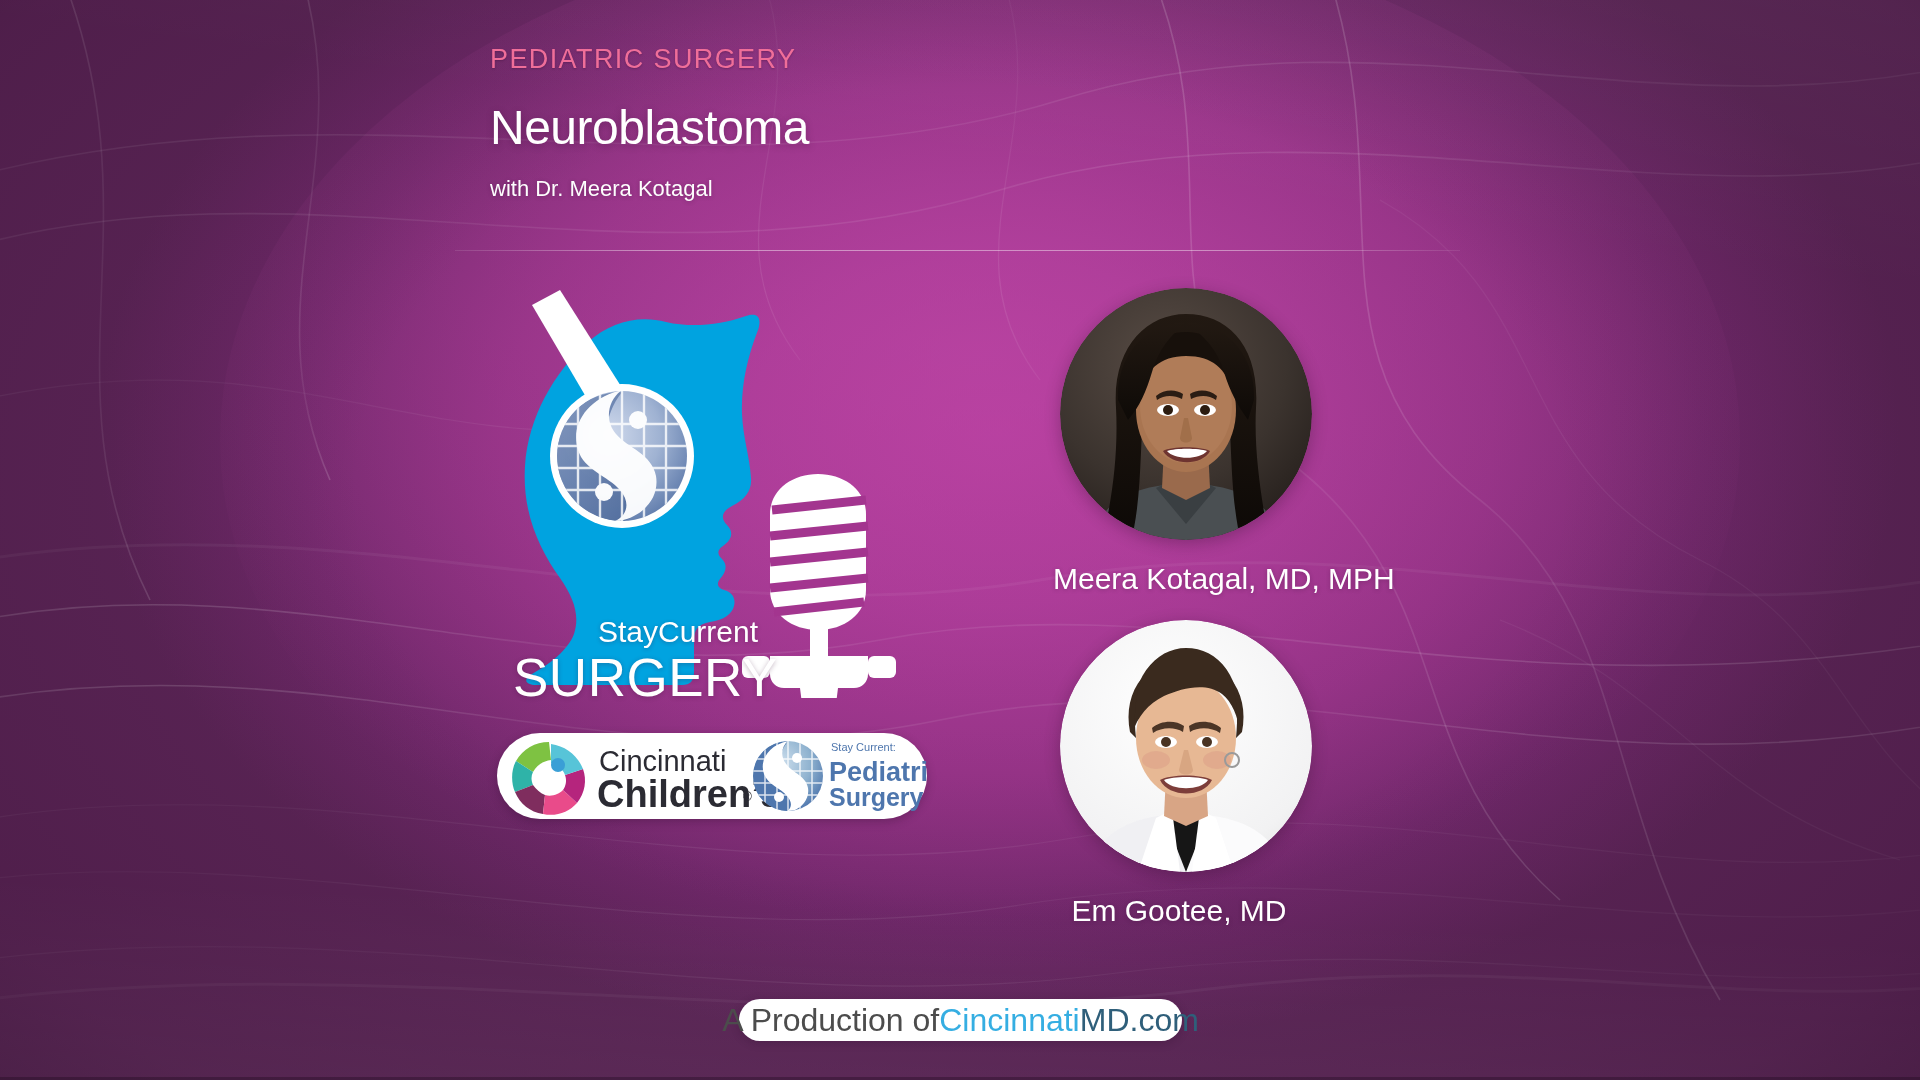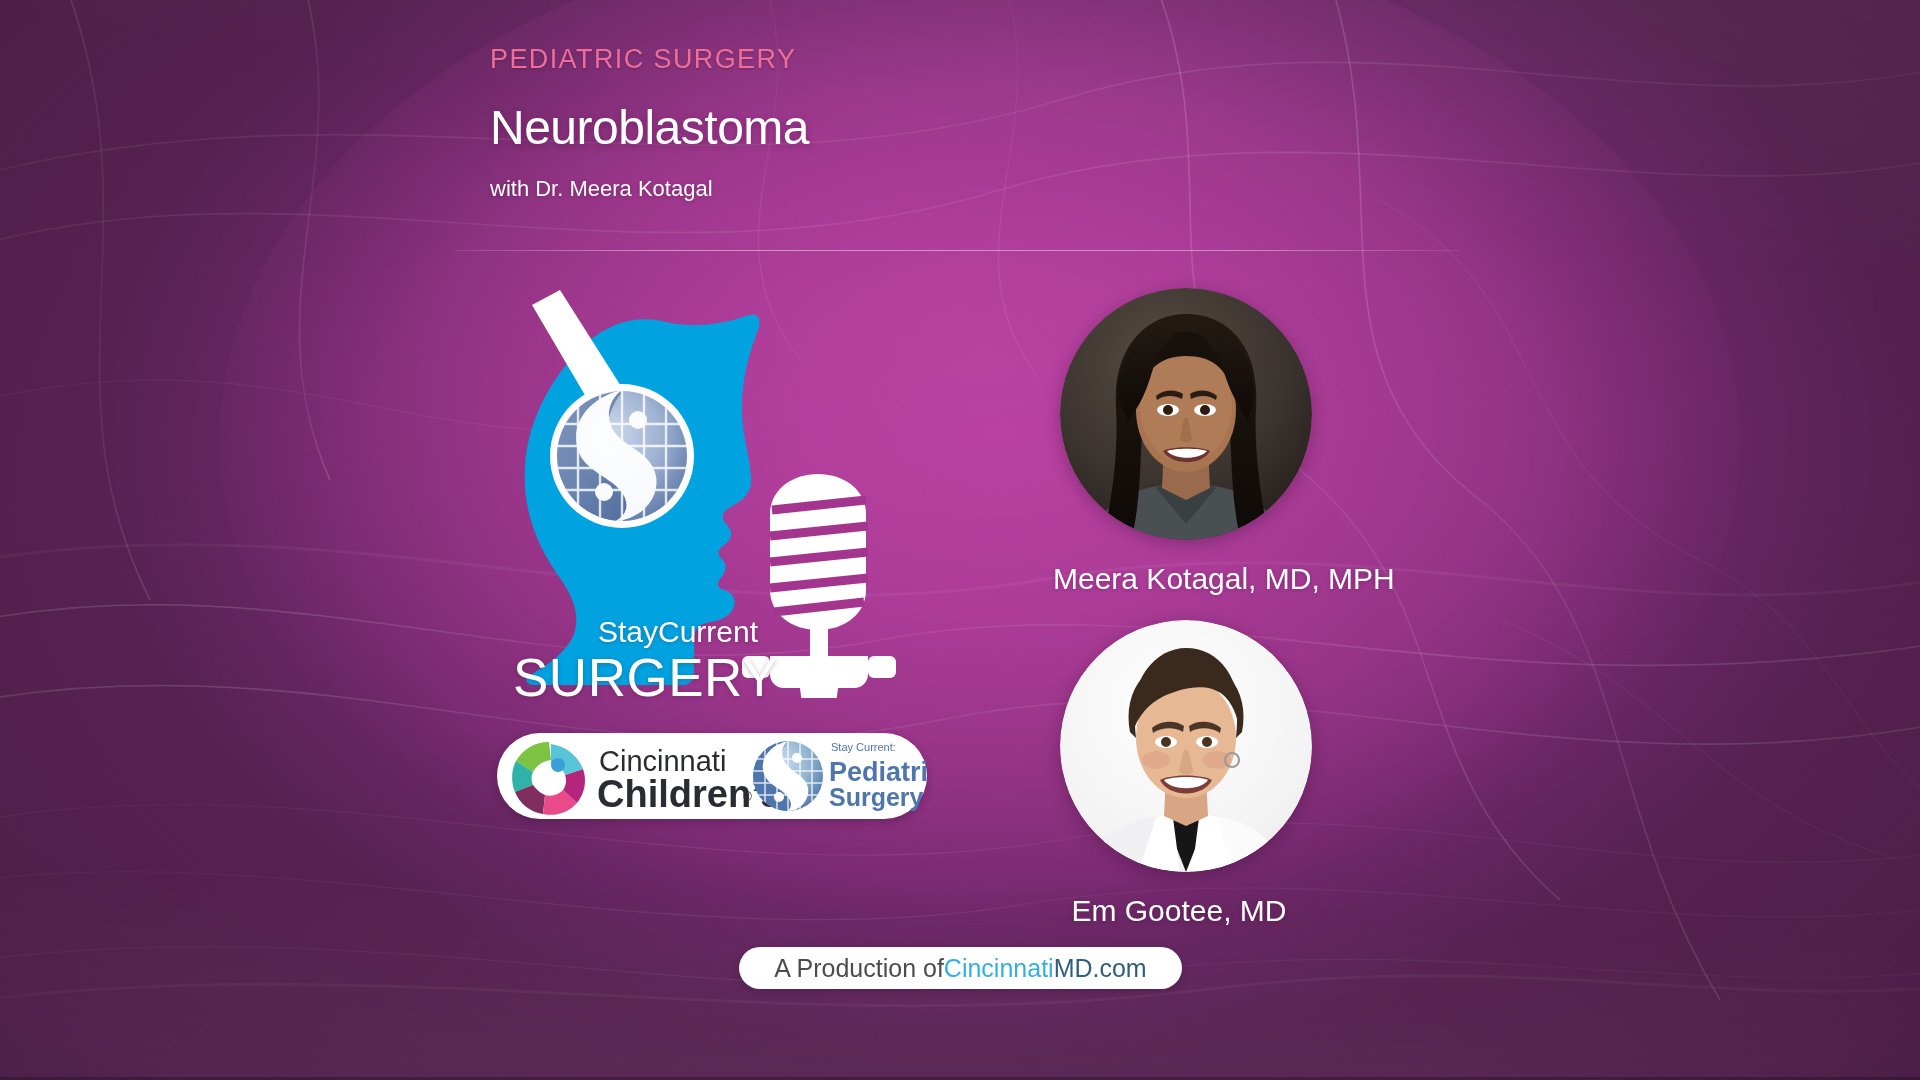--- a/index.html
+++ b/index.html
@@ -101,26 +101,26 @@
     text-shadow:0 1px 4px rgba(60,15,55,.3);
     white-space:nowrap;
   }
   #pw1{ left:1060px; top:288px; }
   #pw2{ left:1060px; top:620px; }
   #pw1 .p-name{ margin-left:-7px; }
   #pw2 .p-name{ margin-left:-7px; }
 
   
   .pill{
-    position:absolute; left:739px; top:947px;
+    position:absolute; left:739px; top:999px;
     width:443px; height:42px;
     background:#ffffff; border-radius:21px;
     display:flex; align-items:center; justify-content:center;
     box-shadow:0 2px 8px rgba(40,10,38,0.25);
-    font-size:25px; color:#4c4c4c; white-space:nowrap;text-align:center;
+    font-size:32px; color:#4c4c4c; white-space:nowrap;text-align:center;
   }
   .pill .pf{ color:#4c4c4c; }
   .pill .gc{ color:#35aee2; }
   .pill .md{ color:#2f5f7a; }
 </style>
 </head>
 <body>
 
 <div id="stage">
 

